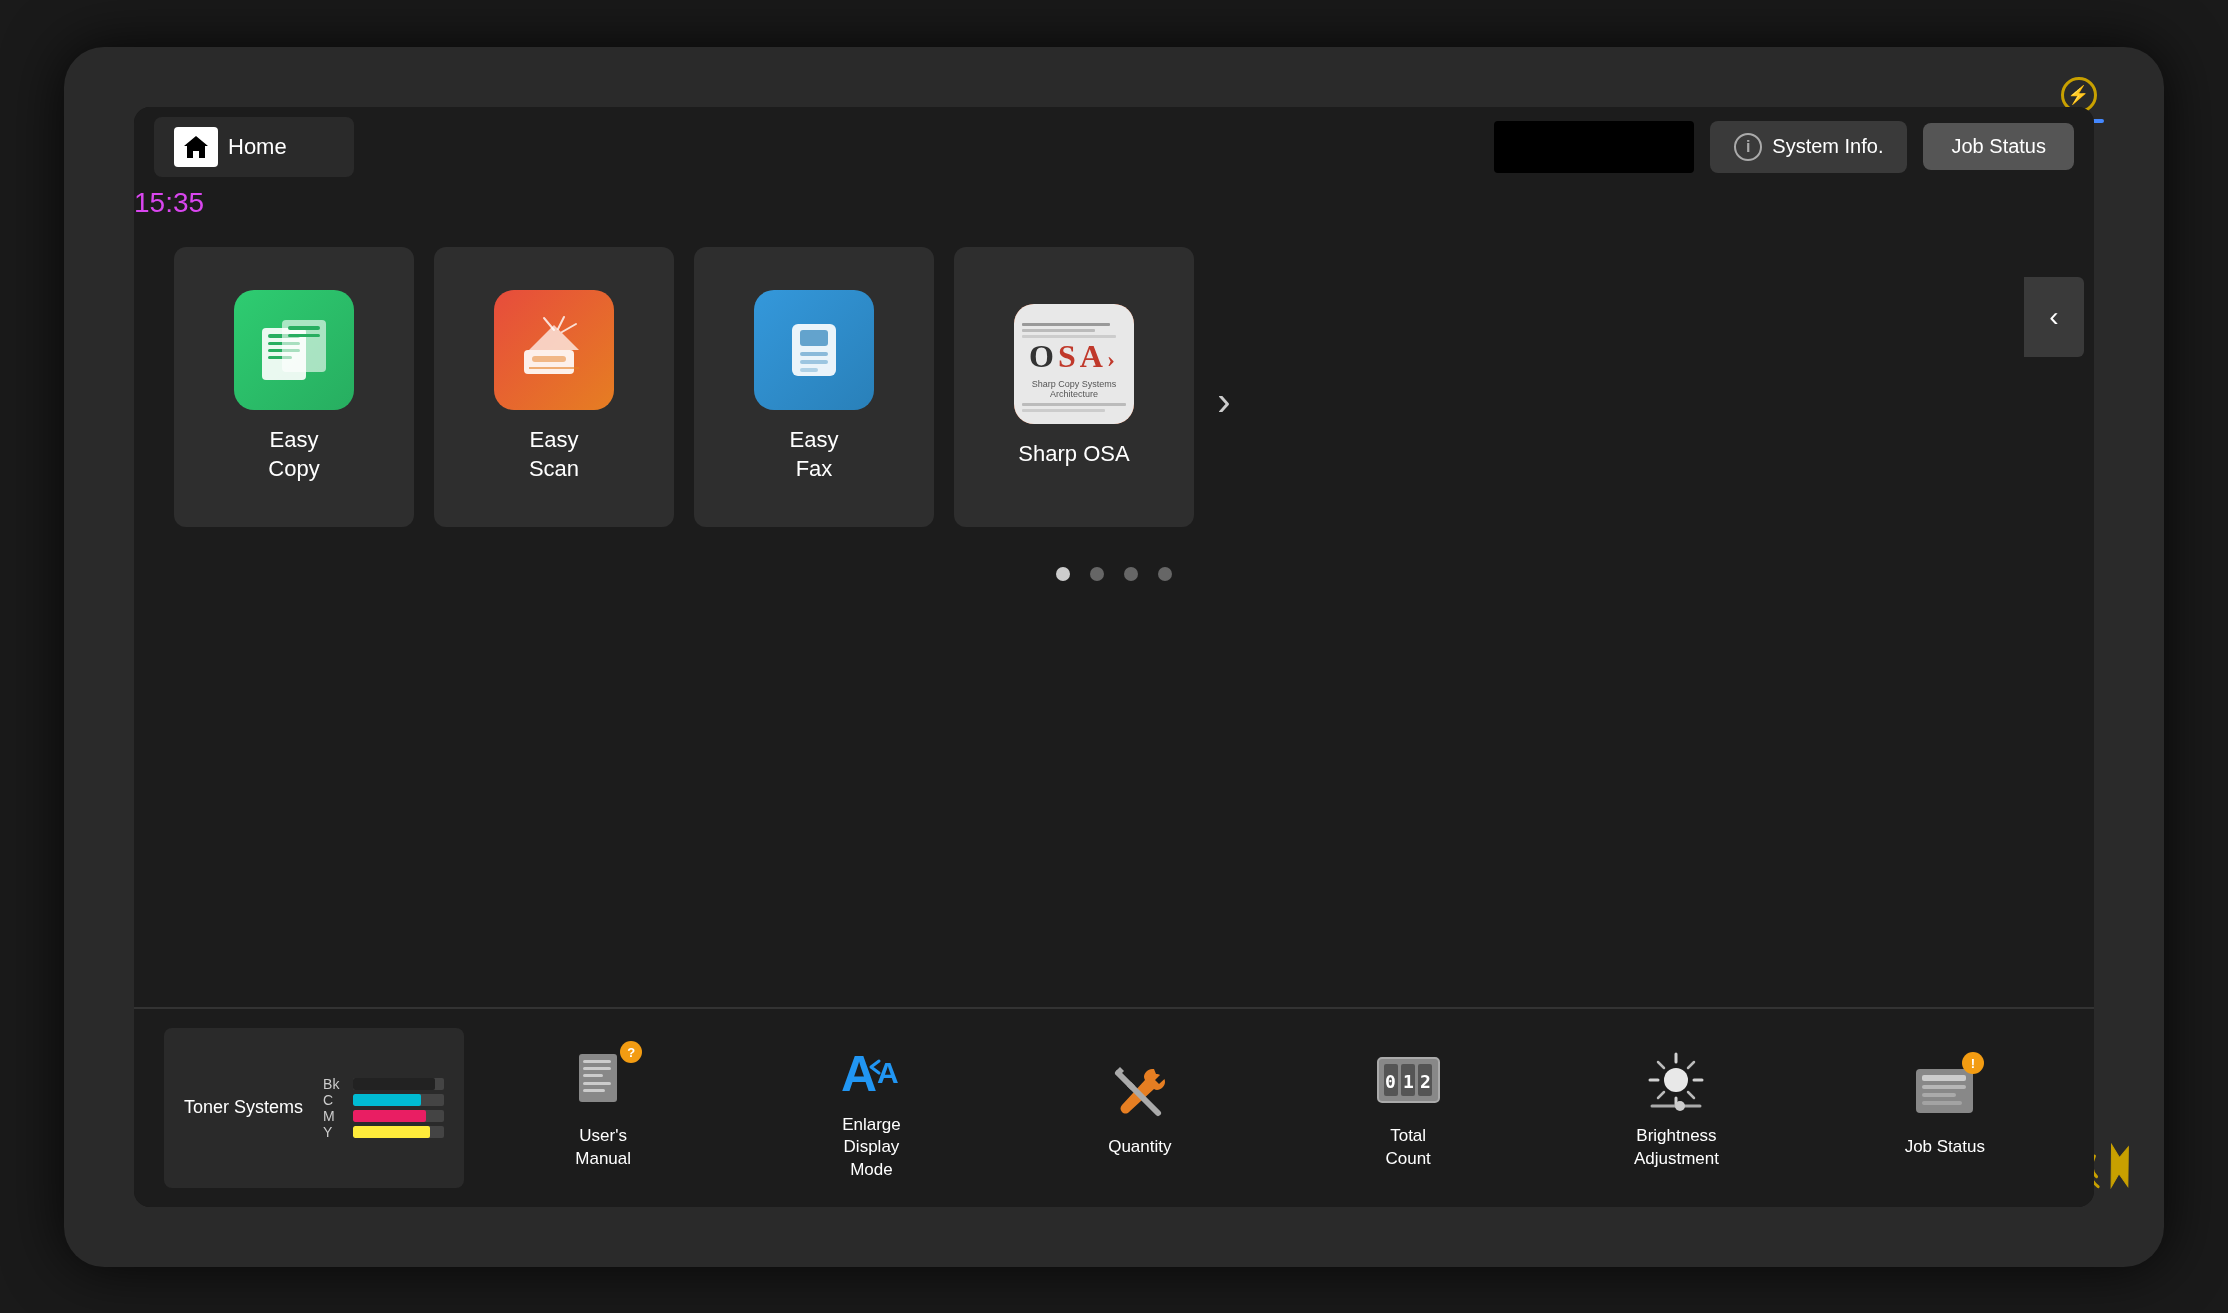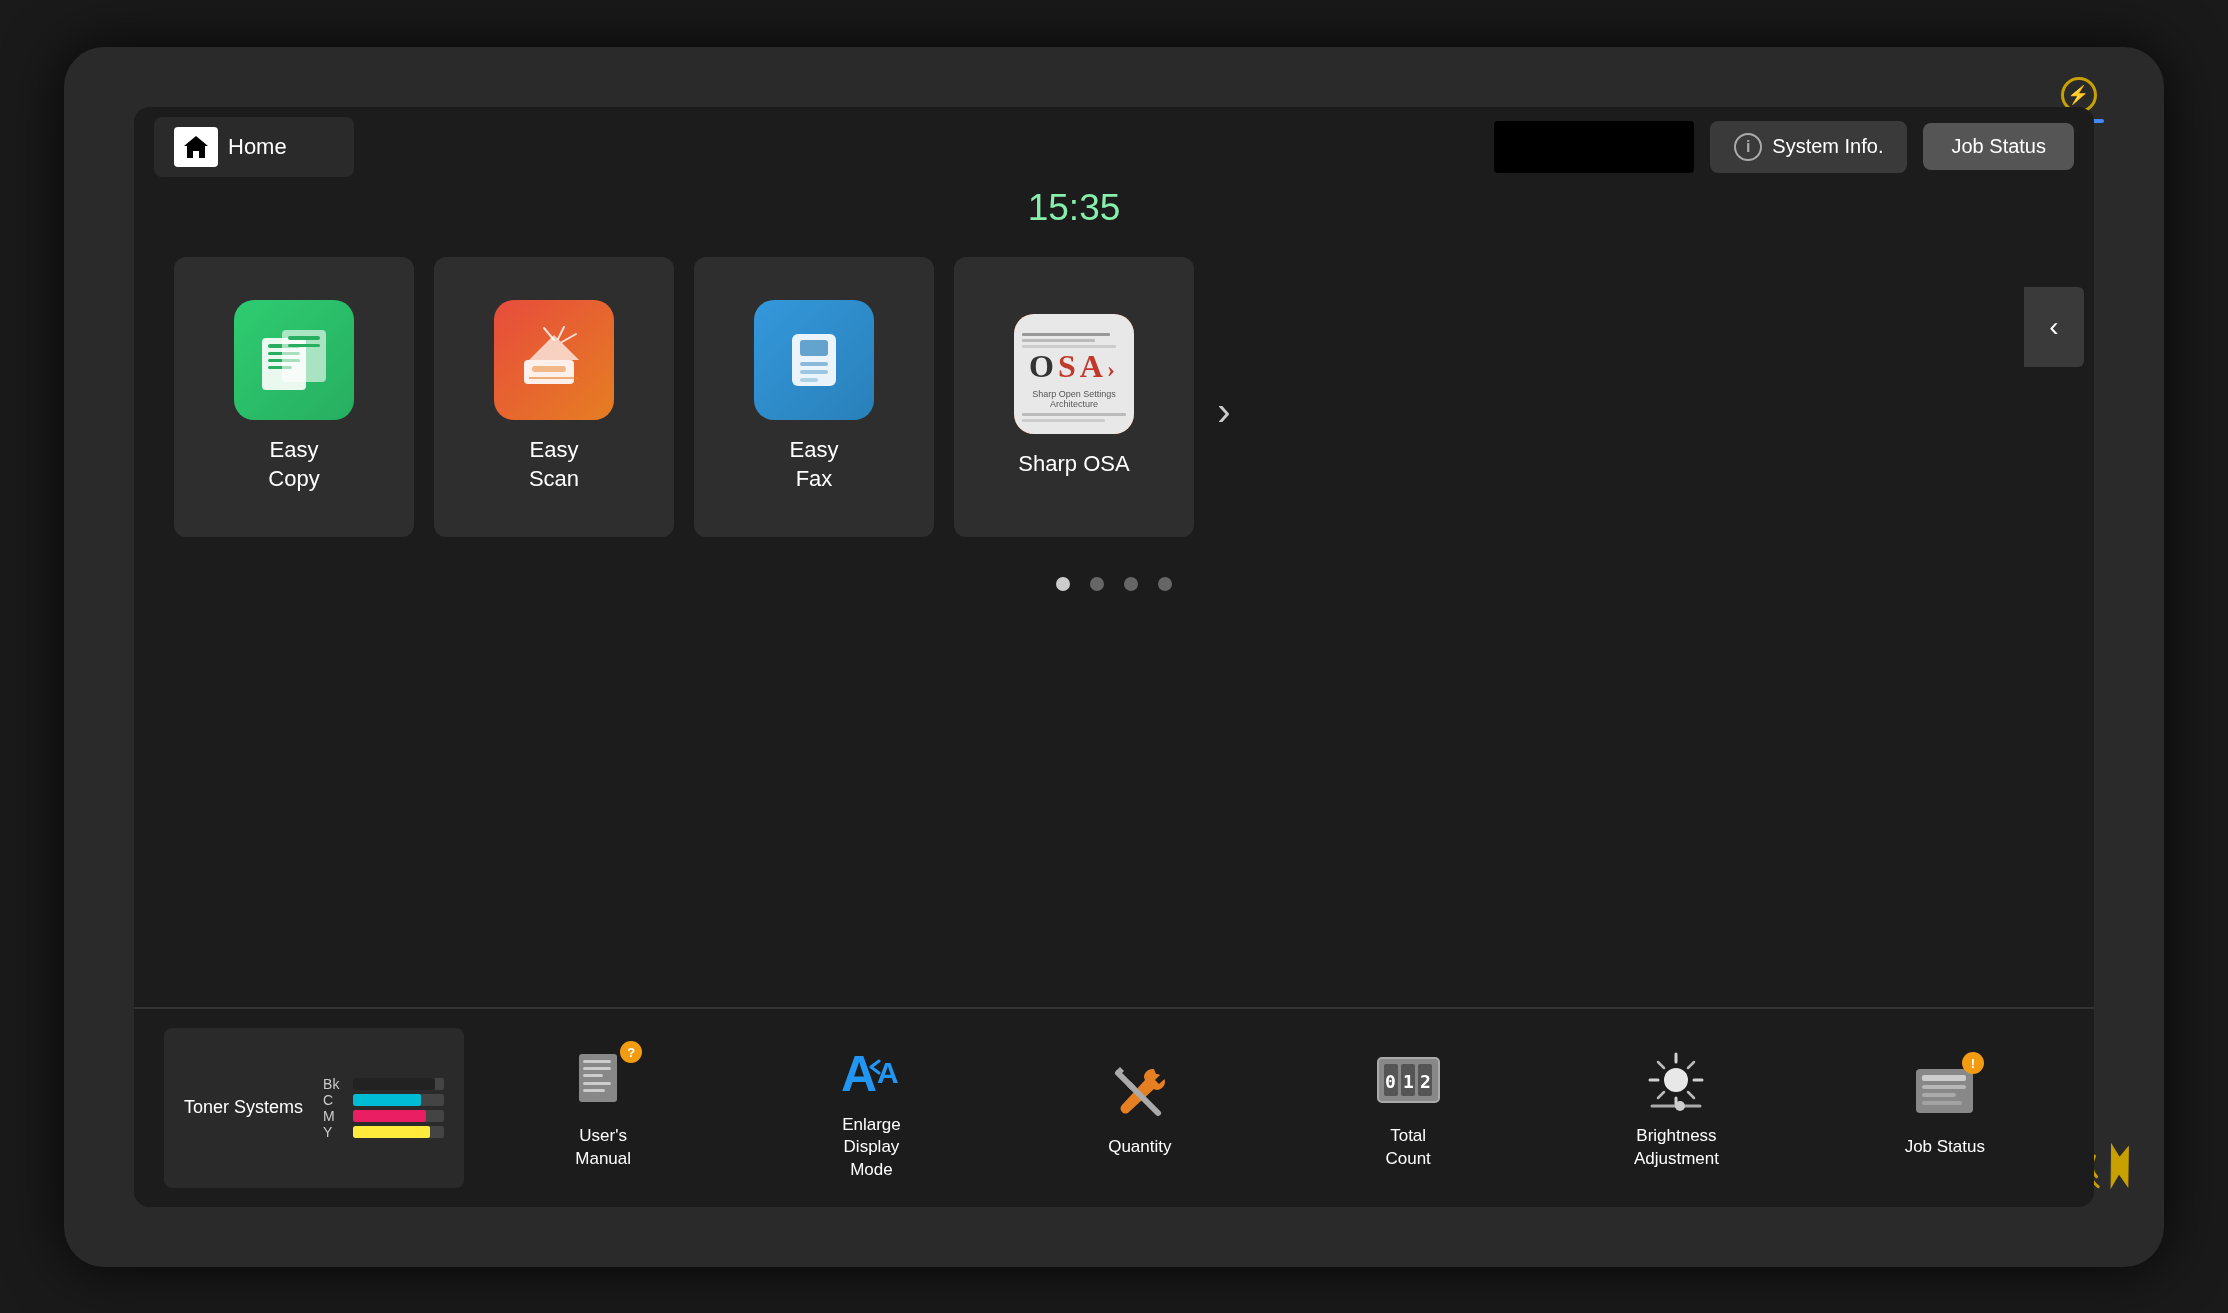--- a/index.html
+++ b/index.html
@@ -106,24 +106,24 @@
       border-radius: 8px;
       padding: 12px 28px;
       cursor: pointer;
       color: white;
       font-size: 20px;
     }
 
     
     .time-row {
       display: flex;
-      justify-content: center;
+      justify-content: flex-start;
       padding: 0 80px 8px 0;
-      color: #86efac;
-      font-size: 37px;
+      color: #d946ef;
+      font-size: 28px;
       font-weight: 300;
     }
 
     
     .main-content {
       flex: 1;
       display: flex;
       position: relative;
     }
 
@@ -545,21 +545,21 @@
 
             <div class="app-tile">
               <div class="app-icon app-icon-osa" style="width:120px;height:120px;">
                 <div class="osa-content">
                   <div class="osa-lines">
                     <div class="osa-line" style="width:85%;background:#999;"></div>
                     <div class="osa-line" style="width:70%;background:#bbb;"></div>
                     <div class="osa-line" style="width:90%;background:#ccc;"></div>
                   </div>
                   <div class="osa-title">O<span>SA</span><span style="color:#c0392b;font-size:24px;">›</span></div>
-                  <div class="osa-subtitle">Sharp Open Settings Architecture</div>
+                  <div class="osa-subtitle">Sharp Copy Systems Architecture</div>
                   <div class="osa-lines" style="margin-top:4px;">
                     <div class="osa-line" style="width:100%;background:#bbb;"></div>
                     <div class="osa-line" style="width:80%;background:#ccc;"></div>
                   </div>
                 </div>
               </div>
               <span class="app-tile-label">Sharp OSA</span>
             </div>
 
           </div>

